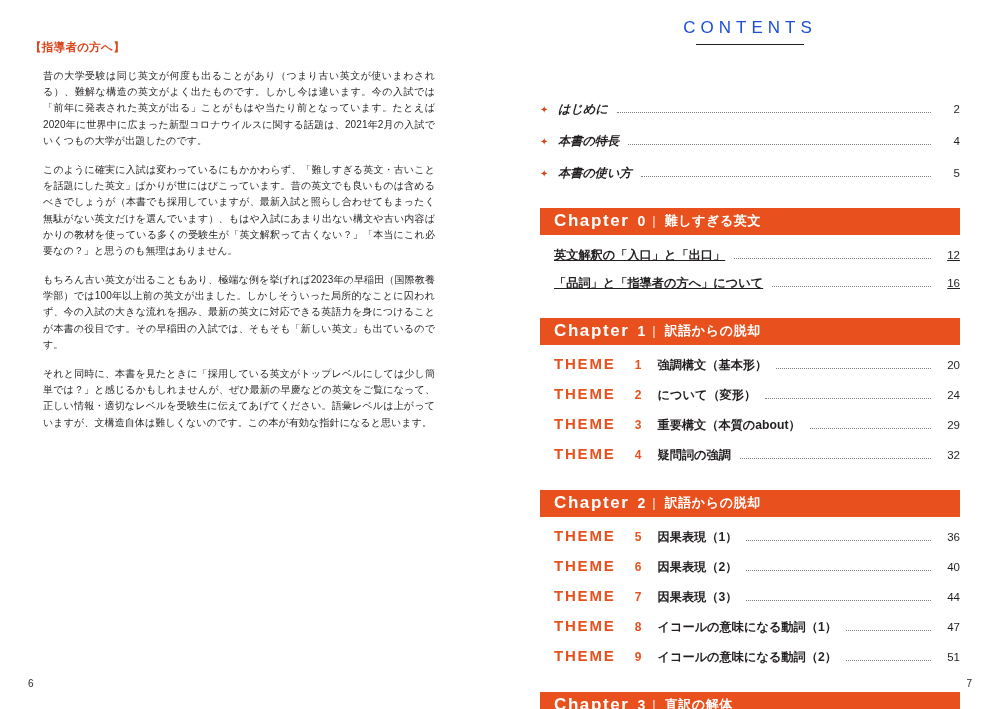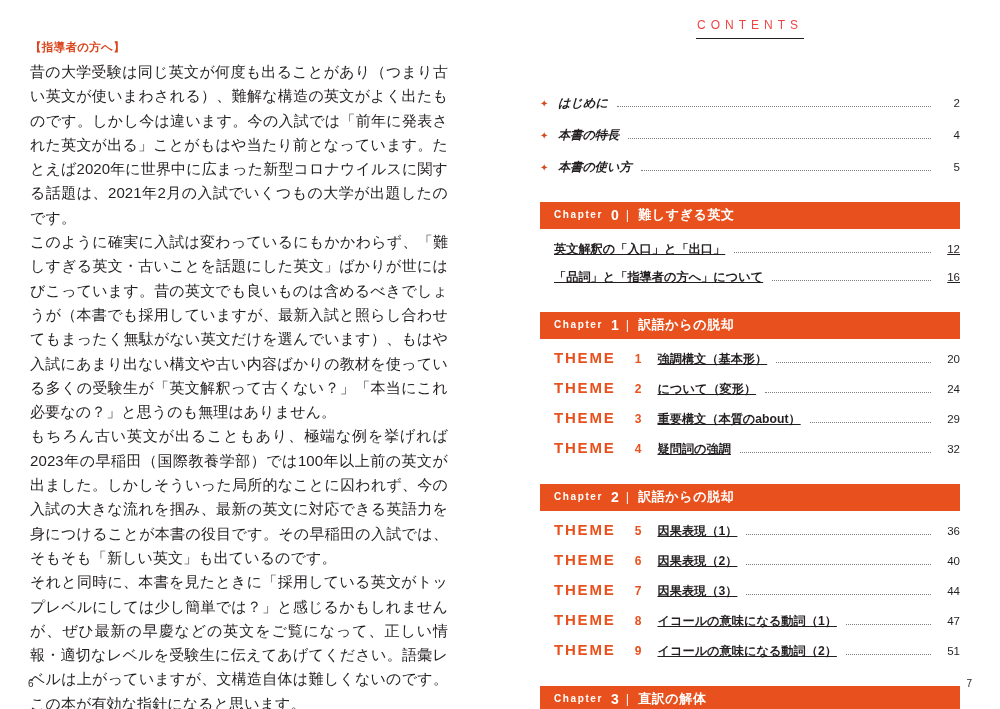--- a/index.html
+++ b/index.html
@@ -28,22 +28,22 @@
     width: 418px;
   }
   .note-title {
     color: #d9451d;
     font-size: 11.5px;
     font-weight: bold;
     letter-spacing: 0.3px;
     margin-bottom: 5px;
   }
   .note-body p {
-    margin: 0;
-    font-size: 15px;
+    margin: 13px;
+    font-size: 10px;
     line-height: 1.62;
     color: #231f20;
     text-align: justify;
     text-justify: inter-ideograph;
     letter-spacing: 0.1px;
   }
   .page-num {
     position: absolute;
     bottom: 20px;
     font-size: 10px;
@@ -54,23 +54,23 @@
 
   
   .right-col {
     position: absolute;
     left: 540px;
     top: 0;
     width: 420px;
   }
   .contents-heading {
     text-align: center;
-    font-size: 12px;
+    font-size: 17px;
     letter-spacing: 5px;
-    color: #ef4444;
+    color: #1d4ed8;
     margin-top: 18px;
     padding-bottom: 6px;
     position: relative;
     width: 420px;
   }
   .contents-heading .rule {
     display: block;
     width: 108px;
     height: 1px;
     background: #231f20;
@@ -119,21 +119,21 @@
   .chapter-bar {
     display: flex;
     align-items: center;
     background: #e8511d;
     color: #ffffff;
     height: 25px;
     padding: 0 0 0 14px;
     box-sizing: border-box;
   }
   .chapter-word {
-    font-size: 10px;
+    font-size: 17px;
     letter-spacing: 1.6px;
     font-weight: bold;
   }
   .chapter-num {
     font-size: 14px;
     font-weight: bold;
     margin-left: 8px;
   }
   .chapter-sep {
     margin: 0 9px 0 7px;
@@ -172,21 +172,20 @@
     font-size: 12px;
     flex: 0 0 26px;
     text-align: right;
     margin-right: 16px;
   }
   .theme-label {
     font-weight: bold;
     color: #231f20;
     white-space: nowrap;
     font-size: 12.2px;
-    text-decoration: underline;
   }
   .plain-row {
     display: flex;
     align-items: baseline;
     font-size: 12.2px;
     margin-bottom: 11px;
     padding-left: 14px;
     text-decoration: underline;
   }
   .plain-label {

